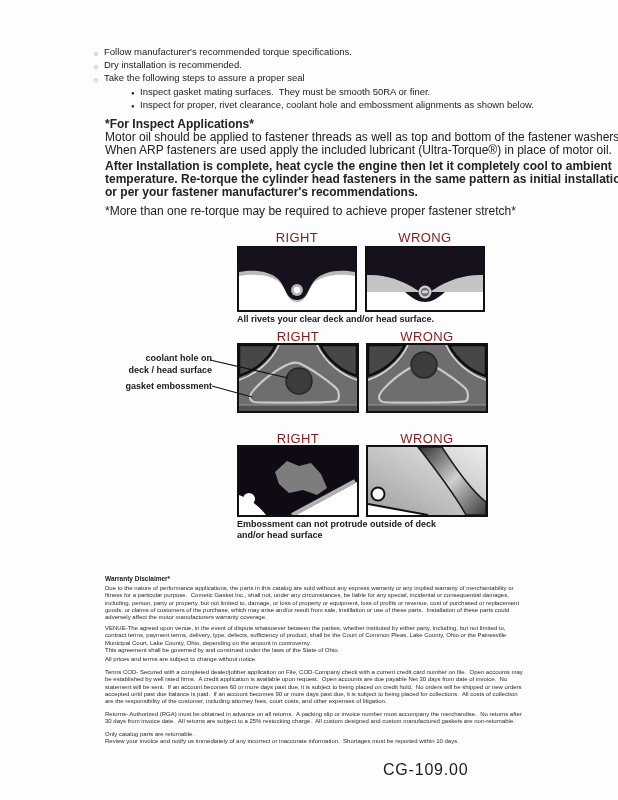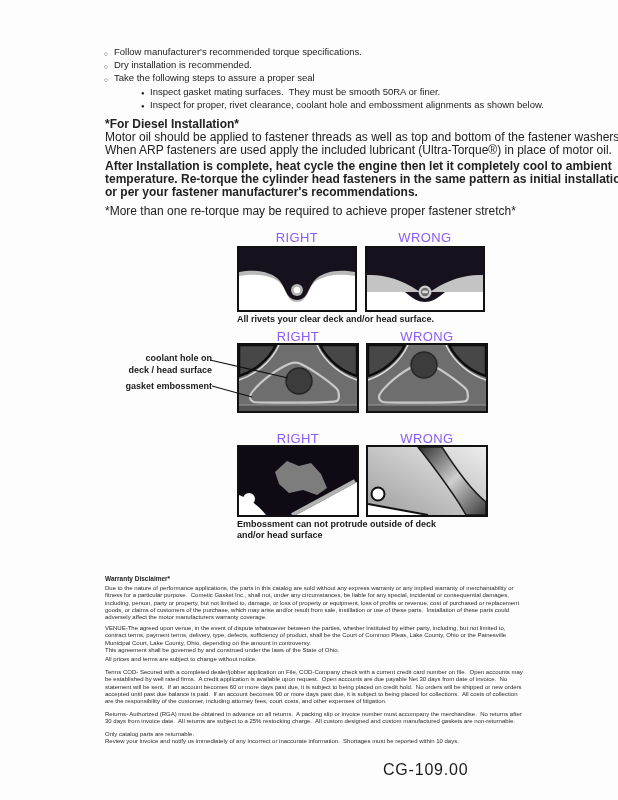--- a/index.html
+++ b/index.html
@@ -8,33 +8,33 @@
     font-family:"Liberation Sans","DejaVu Sans",sans-serif;color:#222;
     overflow:hidden;
   }
   .abs{position:absolute;}
   
   .title{
     left:113px;top:22px;font-size:11.5px;font-weight:bold;
     border-bottom:1.5px solid #111;padding-bottom:2px;letter-spacing:.1px;
   }
   
-  .bullets{left:106px;top:45px;width:470px;font-size:9.5px;line-height:13.2px;}
+  .bullets{left:96px;top:45px;width:470px;font-size:9.5px;line-height:13.2px;}
   .bullet-row{position:relative;padding-left:8px;white-space:pre;}
   .bullet-row::before{content:"○";position:absolute;left:-2px;top:2px;font-size:6.5px;color:#222;}
   .sub-row{position:relative;margin-left:36px;padding-left:8px;white-space:pre;}
   .sub-row::before{content:"●";position:absolute;left:-1px;top:2px;font-size:6px;color:#222;}
   
   .sec-heading{left:105px;top:117px;font-size:12px;font-weight:bold;}
   .para{font-size:12px;line-height:13.2px;white-space:pre;}
   .p1{left:105px;top:131px;}
   .p2{left:105px;top:160px;font-weight:bold;}
   .p3{left:105px;top:205px;}
   
-  .dlabel{font-size:13px;letter-spacing:.4px;text-align:center;color:#8b5cf6;}
+  .dlabel{font-size:13px;letter-spacing:.4px;text-align:center;color:#7f1d1d;}
   .dbox{box-sizing:border-box;border:2px solid #111;background:#fff;}
   .dbox svg{display:block;}
   .dcaption{font-size:9px;font-weight:bold;white-space:pre;line-height:11px;color:#1a1a1a;}
   .callout{font-size:9px;font-weight:bold;text-align:right;white-space:pre;line-height:11.5px;color:#1a1a1a;}
   
   .legal-h{left:105px;top:575px;font-size:6.5px;font-weight:bold;}
   .legal{font-size:6px;line-height:7.3px;white-space:pre;letter-spacing:0px;color:#2a2a2a;}
   .lp1{left:105px;top:585px;}
   .lp2{left:105px;top:625px;}
   .lp3{left:105px;top:656px;}
@@ -51,21 +51,21 @@
 
 
   <div class="abs bullets">
     <div class="bullet-row">Follow manufacturer's recommended torque specifications.</div>
     <div class="bullet-row">Dry installation is recommended.</div>
     <div class="bullet-row">Take the following steps to assure a proper seal</div>
     <div class="sub-row">Inspect gasket mating surfaces.  They must be smooth 50RA or finer.</div>
     <div class="sub-row">Inspect for proper, rivet clearance, coolant hole and embossment alignments as shown below.</div>
   </div>
 
-  <div class="abs sec-heading">*For Diesel Installation*</div>
+  <div class="abs sec-heading">*For Inspect Applications*</div>
   <div class="abs para p1">Motor oil should be applied to fastener threads as well as top and bottom of the fastener washers.
 When ARP fasteners are used apply the included lubricant (Ultra-Torque®) in place of motor oil.</div>
   <div class="abs para p2">After Installation is complete, heat cycle the engine then let it completely cool to ambient
 temperature. Re-torque the cylinder head fasteners in the same pattern as initial installation
 or per your fastener manufacturer's recommendations.</div>
   <div class="abs para p3">*More than one re-torque may be required to achieve proper fastener stretch*</div>
 
   <div class="abs dlabel" style="left:237px;top:230px;width:120px;">RIGHT</div>
   <div class="abs dlabel" style="left:365px;top:230px;width:120px;">WRONG</div>
 

